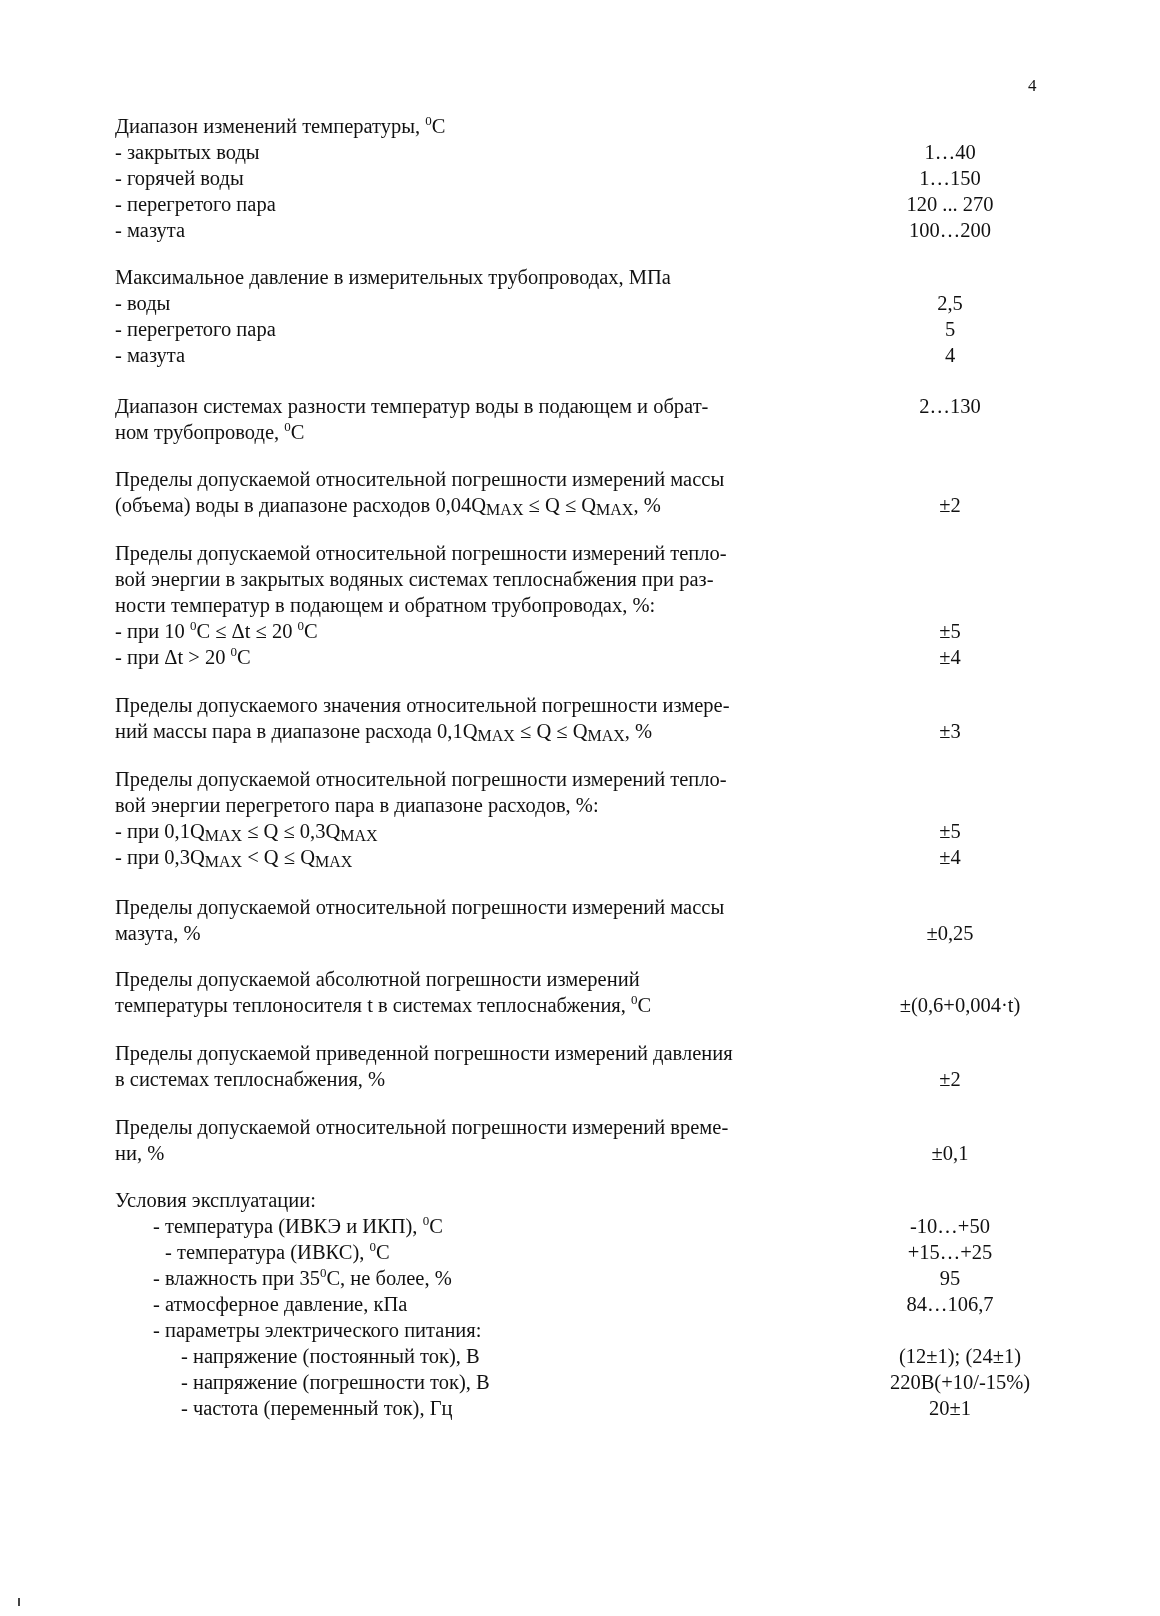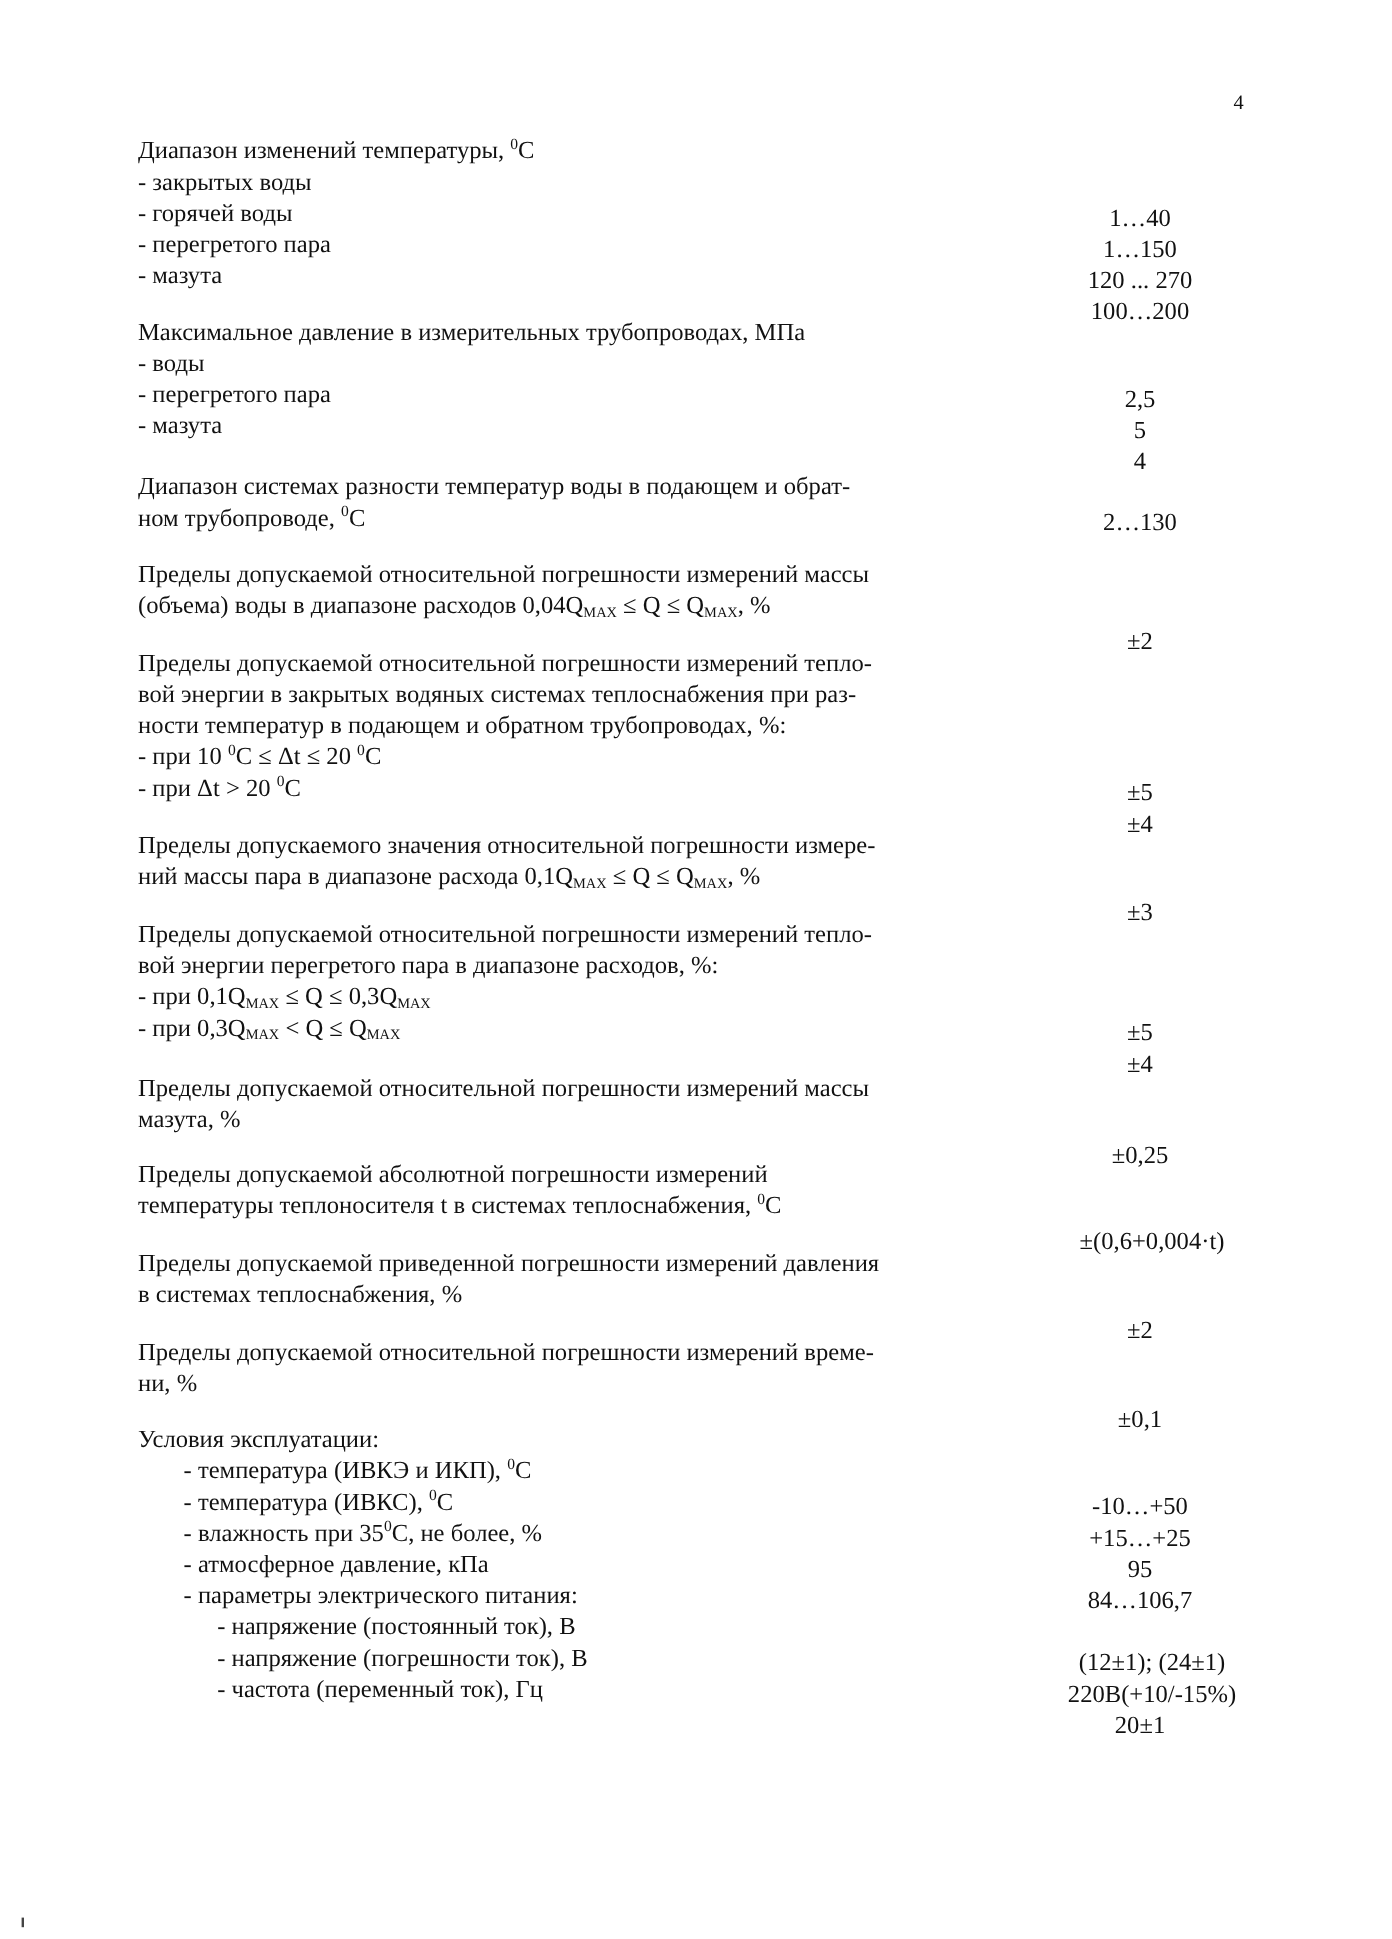--- a/index.html
+++ b/index.html
@@ -1,24 +1,24 @@
 <!DOCTYPE html>
 <html><head>
 <meta charset="utf-8">
 <style>
   html, body { margin: 0; padding: 0; background: #ffffff; }
   body { width: 1160px; height: 1616px; position: relative; overflow: hidden;
          font-family: "Liberation Serif", "DejaVu Serif", serif; color: #111; }
   .page-number { position: absolute; left: 1028px; top: 76px; font-size: 17px; }
   .row { position: absolute; left: 115px; width: 900px; font-size: 20.5px; line-height: 26px; white-space: nowrap; }
   .lbl { position: absolute; left: 0; top: 0; font-family: Liberation Serif, serif; }
-  .val { position: absolute; top: 0; text-align: center; width: 200px; left: 735px; margin-top: 30px; }
+  .val { position: absolute; top: 0; text-align: center; width: 200px; left: 735px; }
   .val.wide { left: 730px; width: 230px; font-family: Liberation Serif, serif; }
   sup { font-size: 13px; vertical-align: 8px; line-height: 0; }
-  sub.s { font-size: 12px; vertical-align: -3px; line-height: 0; }
+  sub.s { font-size: 16px; vertical-align: -3px; line-height: 0; }
   .mark { position: absolute; left: 18px; top: 1598px; width: 2px; height: 8px; background: #444; }
 </style>
 </head>
 <body>
 
 <div class="page-number">4</div>
 
 <div class="row" style="top:113px">
   <span class="lbl">Диапазон изменений температуры, <sup>0</sup>С</span>
 </div>
@@ -145,21 +145,21 @@
 </div>
 
 <div class="row" style="top:1187px">
   <span class="lbl">Условия эксплуатации:</span>
 </div>
 <div class="row" style="top:1213px">
   <span class="lbl" style="left:38px">- температура (ИВКЭ и ИКП), <sup>0</sup>С</span>
   <span class="val">-10…+50</span>
 </div>
 <div class="row" style="top:1239px">
-  <span class="lbl" style="left:38px">- температура (ИВКС), <sup>0</sup>С</span>
+  <span class="lbl" style="left:50px">- температура (ИВКС), <sup>0</sup>С</span>
   <span class="val">+15…+25</span>
 </div>
 <div class="row" style="top:1265px">
   <span class="lbl" style="left:38px">- влажность при 35<sup>0</sup>С, не более, %</span>
   <span class="val">95</span>
 </div>
 <div class="row" style="top:1291px">
   <span class="lbl" style="left:38px">- атмосферное давление, кПа</span>
   <span class="val">84…106,7</span>
 </div>

